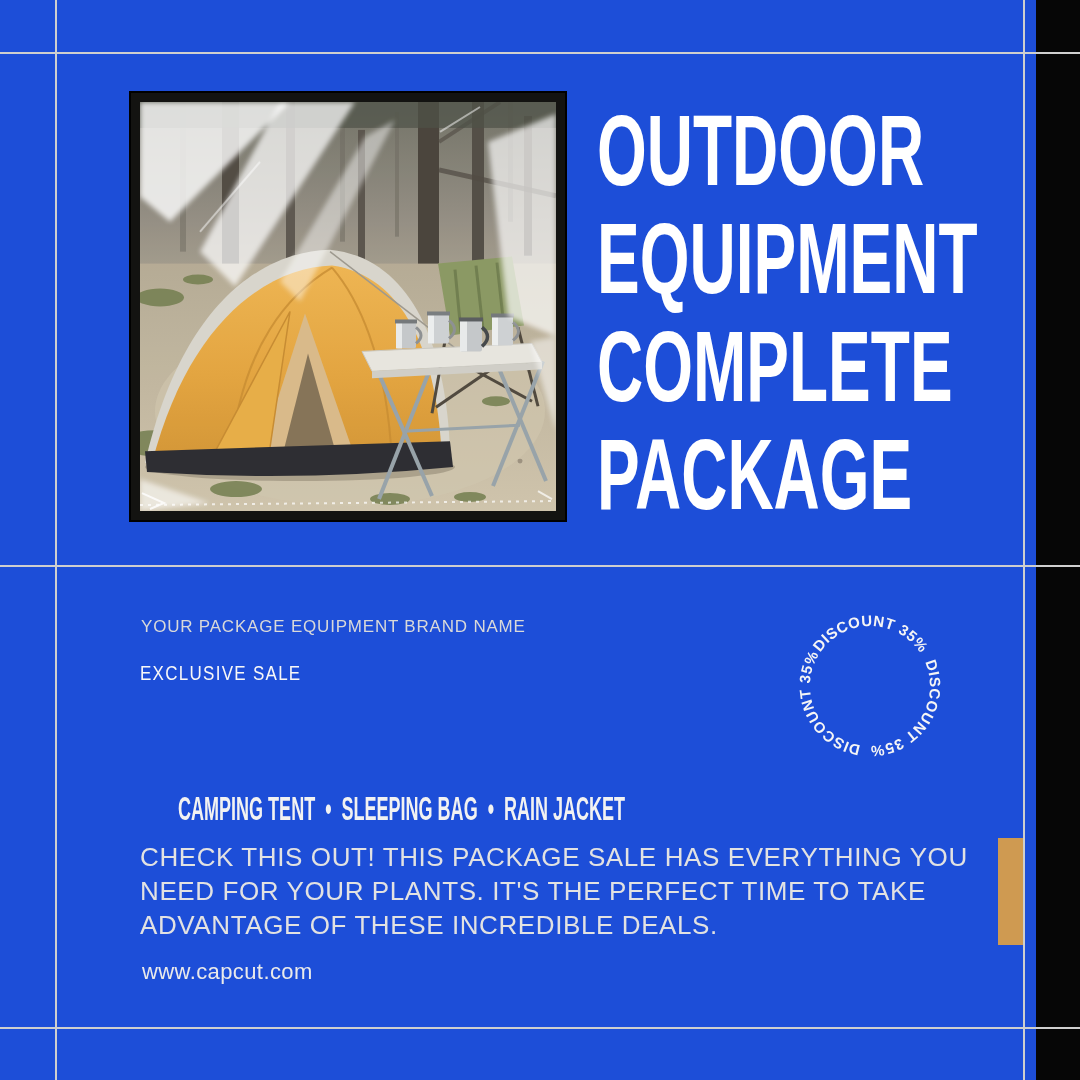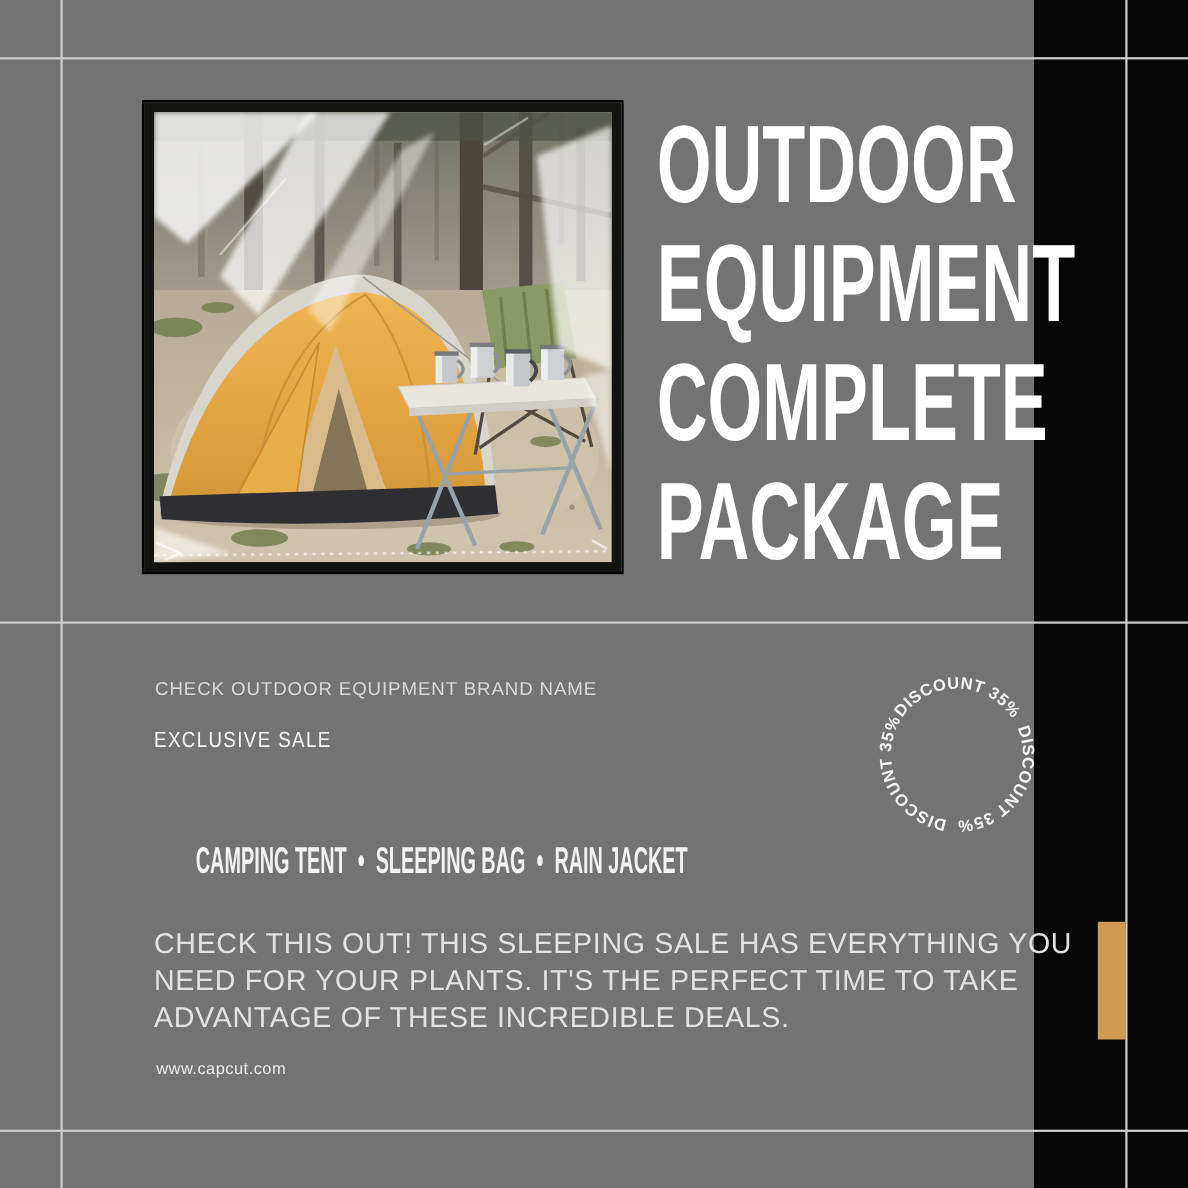--- a/index.html
+++ b/index.html
@@ -1,19 +1,19 @@
 <!DOCTYPE html>
 <html><head>
 <meta charset="utf-8">
 <style>
   * { margin:0; padding:0; box-sizing:border-box; }
   html,body { width:1080px; height:1080px; overflow:hidden; }
   body { background:#060606; font-family:"Liberation Sans", sans-serif; position:relative; }
 
-  .poster { position:absolute; inset:0; width:940px; height:1080px; background:#737373; }
+  .poster { position:absolute; inset:0; width:1036px; height:1080px; background:#1d4ed8; }
 
   
   .grid-h { position:absolute; left:0; width:1080px; height:2px; background:#cfcfcf; }
   .grid-v { position:absolute; top:0; height:1080px; width:2px; background:#cfcfcf; }
   .grid-h.top { top:52px; }
   .grid-h.middle { top:565px; }
   .grid-h.bottom { top:1027px; }
   .grid-v.left { left:55px; }
   .grid-v.right { left:1023px; }
 
@@ -34,32 +34,32 @@
   .brand {
     position:absolute; left:141px; top:618px; color:#d9d9d9;
     font-size:17px; line-height:17px; letter-spacing:0.8px; white-space:nowrap;
   }
   .sale { position:absolute; left:140px; top:658px; color:#f7f7f7; font-size:20px; line-height:30px; white-space:nowrap; }
   .sale span { display:inline-block; transform:scaleX(0.85); transform-origin:0 50%; letter-spacing:1.5px; }
 
   
   .items { position:absolute; left:140px; color:#f2f2f2; font-weight:700; font-size:34px; line-height:34px; white-space:pre; }
   .items span { display:inline-block; transform:scaleX(0.53); transform-origin:0 50%; }
-  .items.row1 { top:732px; }
+  .items.row1 { top:757px; }
   .items.row2 { top:773px; }
 
   
   .desc {
     position:absolute; left:140px; top:840px; width:850px;
     color:#e2e2e2; font-size:26px; line-height:34px; letter-spacing:0.6px;
     white-space:pre-line; font-weight:400;
   }
 
   
-  .website { position:absolute; left:142px; top:962px; color:#eaeaea; font-size:15px; line-height:19px; letter-spacing:0.4px; }
+  .website { position:absolute; left:142px; top:962px; color:#eaeaea; font-size:22px; line-height:19px; letter-spacing:0.4px; }
 
   
   .badge { position:absolute; left:790px; top:606px; width:160px; height:160px; }
   .badge text { font-family:"Liberation Sans", sans-serif; font-weight:700; fill:#f5f5f5; }
 
   
   .accent-bar { position:absolute; left:998px; top:838px; width:25px; height:107px; background:#cf9a51; }
 </style>
 </head>
 <body>
@@ -219,30 +219,30 @@
     </svg>
   </div>
 
   <h1 class="title">
     <span class="line"><span>OUTDOOR</span></span>
     <span class="line"><span>EQUIPMENT</span></span>
     <span class="line"><span>COMPLETE</span></span>
     <span class="line"><span>PACKAGE</span></span>
   </h1>
 
-  <div class="brand">CHECK OUTDOOR EQUIPMENT BRAND NAME</div>
+  <div class="brand">YOUR PACKAGE EQUIPMENT BRAND NAME</div>
   <div class="sale">
     <span>EXCLUSIVE SALE</span>
   </div>
 
   <div class="items row1">
     <span>CAMPING TENT  •  SLEEPING BAG  •  RAIN JACKET</span>
   </div>
 
-  <p class="desc">CHECK THIS OUT! THIS SLEEPING SALE HAS EVERYTHING YOU
+  <p class="desc">CHECK THIS OUT! THIS PACKAGE SALE HAS EVERYTHING YOU
 NEED FOR YOUR PLANTS. IT'S THE PERFECT TIME TO TAKE
 ADVANTAGE OF THESE INCREDIBLE DEALS.</p>
 
   <div class="website">www.capcut.com</div>
 
   <svg class="badge" viewBox="0 0 160 160">
     <defs>
       <path id="badgeCircle" d="M 80,20 a 60,60 0 1,1 -0.01,0" fill="none"></path>
     </defs>
     <g transform="rotate(-58 80 80)">

